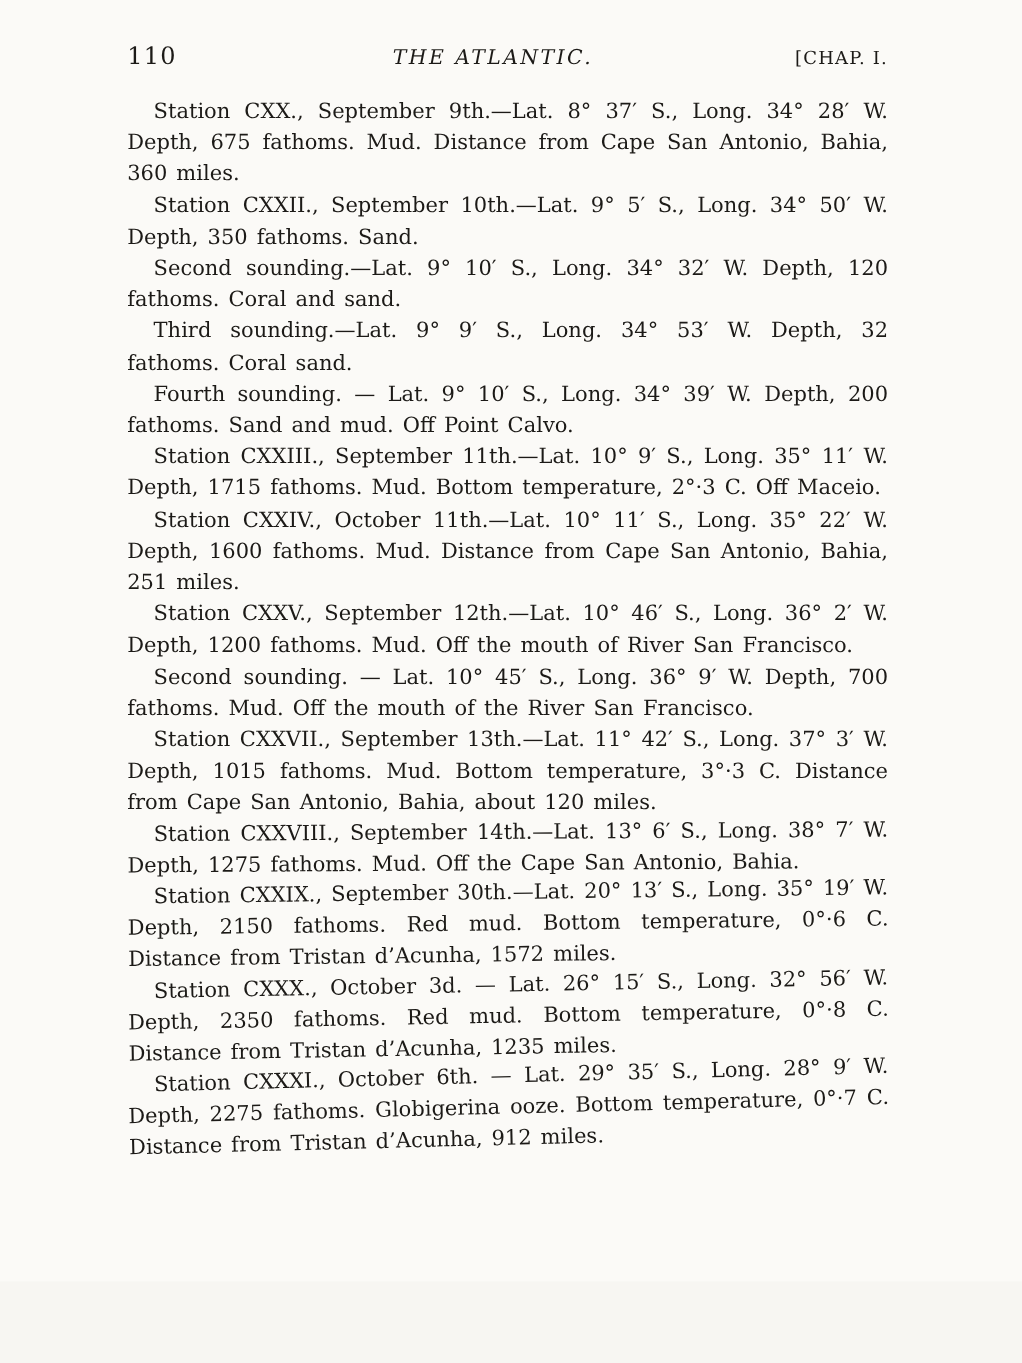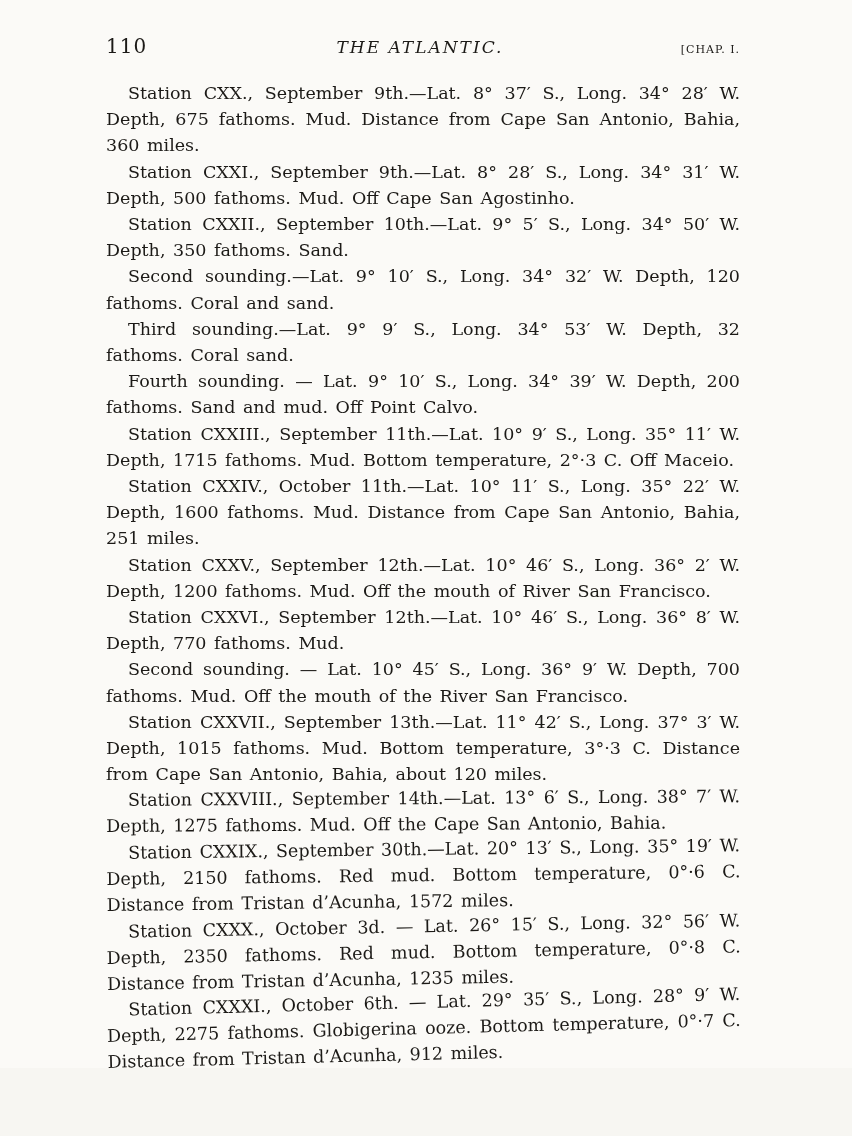--- a/index.html
+++ b/index.html
@@ -29,21 +29,21 @@
     letter-spacing: 1px;
   }
   .running-title {
     font-style: italic;
     font-weight: normal;
     font-size: 17px;
     letter-spacing: 2px;
     transform: translateX(6px);
   }
   .chapter-label {
-    font-size: 11px;
+    font-size: 15px;
     letter-spacing: 1px;
   }
   .body-text p {
     margin: 0;
     font-size: 17.5px;
     line-height: 26.2px;
     text-align: justify;
     text-indent: 22px;
     word-spacing: 2px;
   }
@@ -59,29 +59,27 @@
 <div class="page">
 
   <div class="running-head">
     <span class="page-number">110</span>
     <span class="running-title">THE ATLANTIC.</span>
     <span class="chapter-label">[CHAP. I.</span>
   </div>
 
   <div class="body-text">
     <p>Station CXX., September 9th.—Lat. 8° 37′ S., Long. 34° 28′ W. Depth, 675 fathoms. Mud. Distance from Cape San Antonio, Bahia, 360 miles.</p>
-    <p>Station CXXI., September 9th.—Lat. 8° 28′ S., Long. 34° 31′ W. Depth, 500 fathoms. Mud. Off Cape San Agostinho.</p>
     <p>Station CXXII., September 10th.—Lat. 9° 5′ S., Long. 34° 50′ W. Depth, 350 fathoms. Sand.</p>
     <p>Second sounding.—Lat. 9° 10′ S., Long. 34° 32′ W. Depth, 120 fathoms. Coral and sand.</p>
     <p>Third sounding.—Lat. 9° 9′ S., Long. 34° 53′ W. Depth, 32 fathoms. Coral sand.</p>
     <p>Fourth sounding. — Lat. 9° 10′ S., Long. 34° 39′ W. Depth, 200 fathoms. Sand and mud. Off Point Calvo.</p>
     <p>Station CXXIII., September 11th.—Lat. 10° 9′ S., Long. 35° 11′ W. Depth, 1715 fathoms. Mud. Bottom temperature, 2°·3 C. Off Maceio.</p>
     <p>Station CXXIV., October 11th.—Lat. 10° 11′ S., Long. 35° 22′ W. Depth, 1600 fathoms. Mud. Distance from Cape San Antonio, Bahia, 251 miles.</p>
     <p>Station CXXV., September 12th.—Lat. 10° 46′ S., Long. 36° 2′ W. Depth, 1200 fathoms. Mud. Off the mouth of River San Francisco.</p>
-    <p>Station CXXVI., September 12th.—Lat. 10° 46′ S., Long. 36° 8′ W. Depth, 770 fathoms. Mud.</p>
     <p>Second sounding. — Lat. 10° 45′ S., Long. 36° 9′ W. Depth, 700 fathoms. Mud. Off the mouth of the River San Francisco.</p>
     <p>Station CXXVII., September 13th.—Lat. 11° 42′ S., Long. 37° 3′ W. Depth, 1015 fathoms. Mud. Bottom temperature, 3°·3 C. Distance from Cape San Antonio, Bahia, about 120 miles.</p>
     <p class="skew-1">Station CXXVIII., September 14th.—Lat. 13° 6′ S., Long. 38° 7′ W. Depth, 1275 fathoms. Mud. Off the Cape San Antonio, Bahia.</p>
     <p class="skew-2">Station CXXIX., September 30th.—Lat. 20° 13′ S., Long. 35° 19′ W. Depth, 2150 fathoms. Red mud. Bottom temperature, 0°·6 C. Distance from Tristan d’Acunha, 1572 miles.</p>
     <p class="skew-3">Station CXXX., October 3d. — Lat. 26° 15′ S., Long. 32° 56′ W. Depth, 2350 fathoms. Red mud. Bottom temperature, 0°·8 C. Distance from Tristan d’Acunha, 1235 miles.</p>
     <p class="skew-4">Station CXXXI., October 6th. — Lat. 29° 35′ S., Long. 28° 9′ W. Depth, 2275 fathoms. Globigerina ooze. Bottom temperature, 0°·7 C. Distance from Tristan d’Acunha, 912 miles.</p>
   </div>
 
 </div>
 

